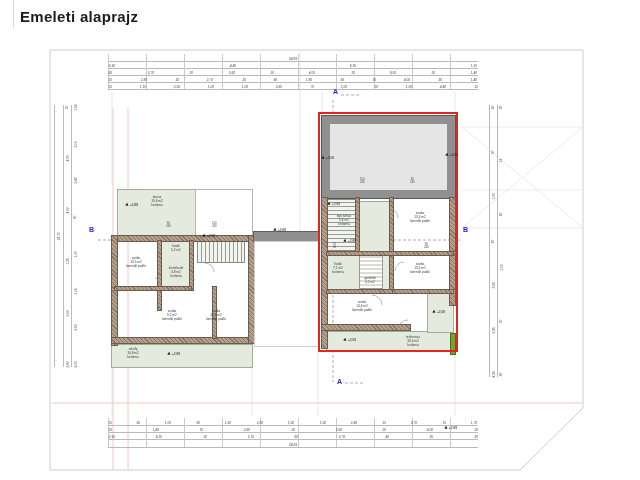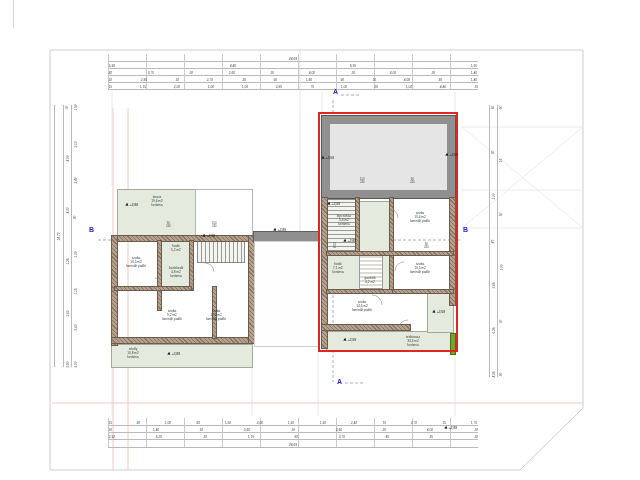--- a/index.html
+++ b/index.html
@@ -46,20 +46,21 @@
        transform:scale(.7);transform-origin:top left;text-align:center;}
   .edge{background:#d8d8d8;}
 </style>
 </head>
 <body>
 
 <div id="stage">
 
   <div class="abs edge" style="left:13px;top:0;width:1px;height:28px"></div>
 
+  <div class="abs title" style="left:20px;top:8px">Emeleti alaprajz</div>
 
   <svg width="640" height="480">
 
     <g>
       <path d="M50,50 H583 V408 L520,470 H50 Z" fill="none" stroke="#cdcdcd" stroke-width="1"></path>
     </g>
 
     <g stroke="#f2c8c4" stroke-width="1">
       <line x1="113" y1="108" x2="113" y2="470"></line>
       <line x1="128" y1="108" x2="128" y2="470"></line>

